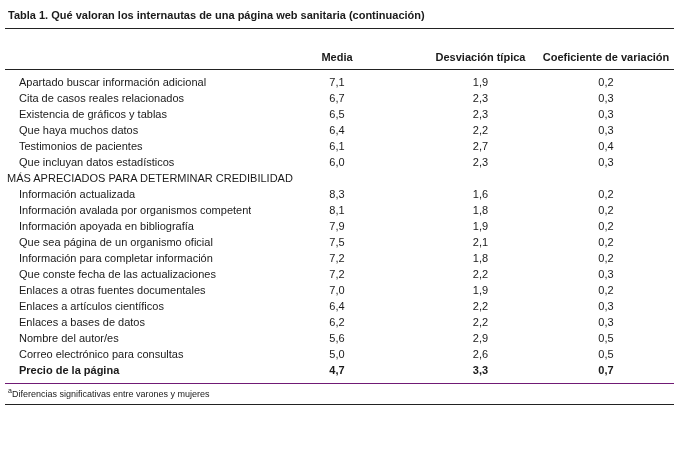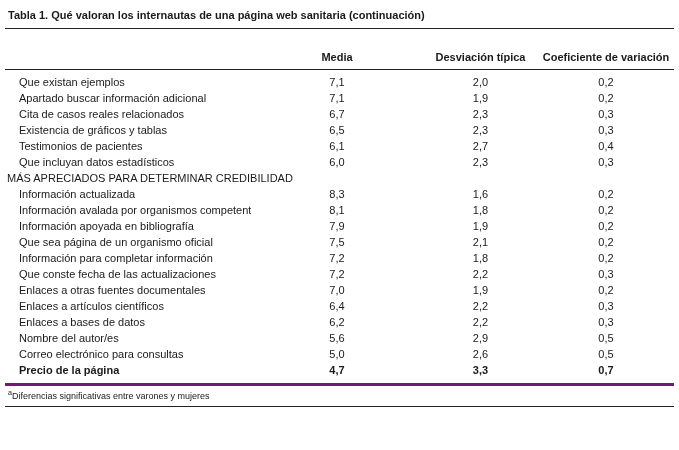--- a/index.html
+++ b/index.html
@@ -23,21 +23,21 @@
     font-weight: bold;
     padding: 3px 2px 7px 3px;
     border-bottom: 1px solid #222;
     letter-spacing: 0;
   }
   table.data-table {
     width: 100%;
     border-collapse: collapse;
     table-layout: fixed;
     font-size: 11px;
-    border-bottom: 3px solid #701a75;
+    border-bottom: 1px solid #701a75;
   }
   col.c-label { width: 246px; }
   col.c-media { width: 172px; }
   col.c-desv  { width: 115px; }
   col.c-coef  { width: 136px; }
   thead th {
     font-size: 11px;
     font-weight: bold;
     text-align: center;
     vertical-align: bottom;
@@ -92,41 +92,41 @@
     <thead>
       <tr>
         <th class="h-empty"></th>
         <th>Media</th>
         <th>Desviación típica</th>
         <th>Coeficiente de variación</th>
       </tr>
     </thead>
     <tbody>
         <tr>
-          <td class="label-cell">Que existan ejemplos</td>
-          <td class="num-cell">7,1</td>
-          <td class="num-cell">2,0</td>
-          <td class="num-cell">0,2</td>
-        </tr>
-        <tr>
           <td class="label-cell">Apartado buscar información adicional</td>
           <td class="num-cell">7,1</td>
           <td class="num-cell">1,9</td>
           <td class="num-cell">0,2</td>
         </tr>
         <tr>
           <td class="label-cell">Cita de casos reales relacionados</td>
           <td class="num-cell">6,7</td>
           <td class="num-cell">2,3</td>
           <td class="num-cell">0,3</td>
         </tr>
         <tr>
           <td class="label-cell">Existencia de gráficos y tablas</td>
           <td class="num-cell">6,5</td>
           <td class="num-cell">2,3</td>
+          <td class="num-cell">0,3</td>
+        </tr>
+        <tr>
+          <td class="label-cell">Que haya muchos datos</td>
+          <td class="num-cell">6,4</td>
+          <td class="num-cell">2,2</td>
           <td class="num-cell">0,3</td>
         </tr>
         <tr>
           <td class="label-cell">Testimonios de pacientes</td>
           <td class="num-cell">6,1</td>
           <td class="num-cell">2,7</td>
           <td class="num-cell">0,4</td>
         </tr>
         <tr>
           <td class="label-cell">Que incluyan datos estadísticos</td>

